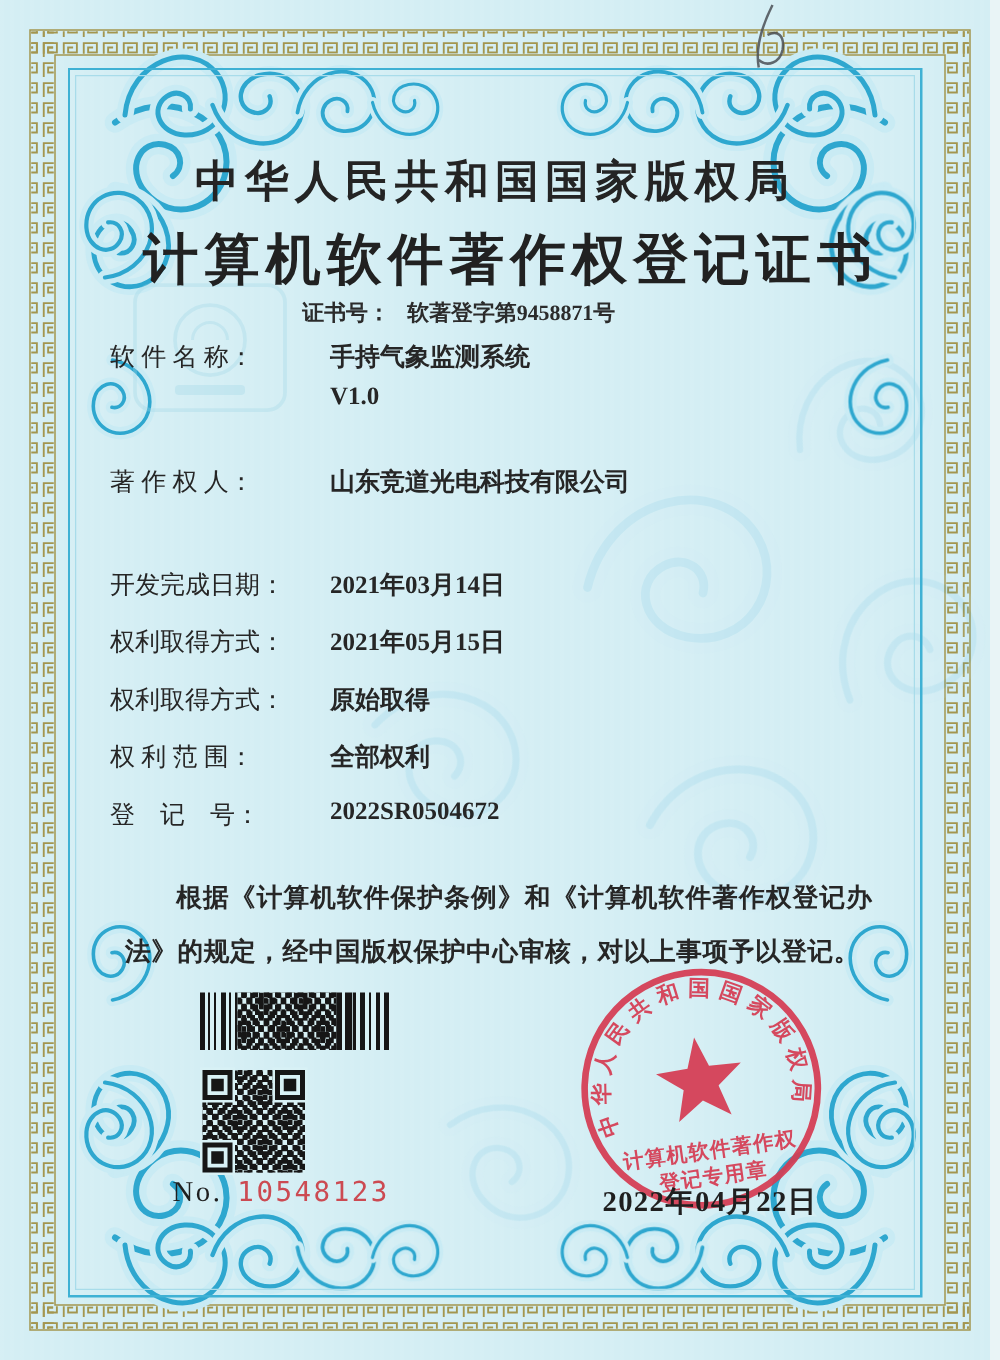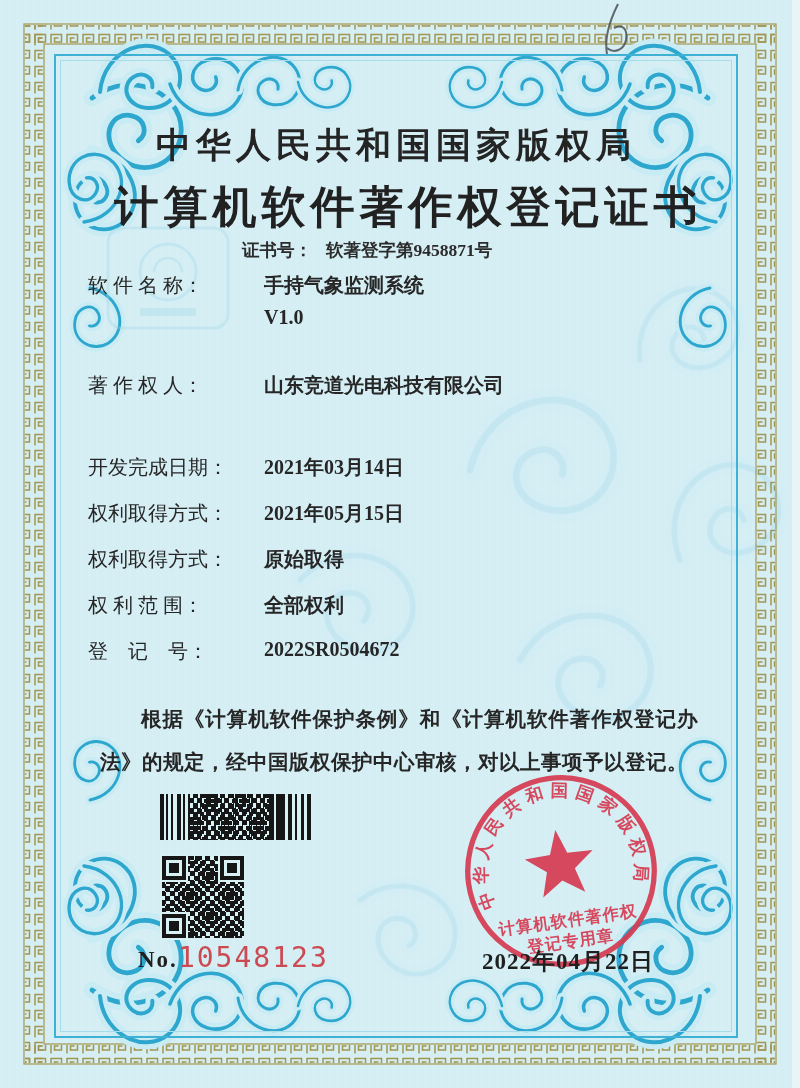--- a/index.html
+++ b/index.html
@@ -62,22 +62,22 @@
   .qr{position:absolute;left:162px;top:856px;width:82px;height:82px;
     background:
       repeating-conic-gradient(#161616 0% 25%, rgba(0,0,0,0) 0% 50%) 0 0/8px 8px,
       repeating-conic-gradient(#161616 0% 25%, rgba(0,0,0,0) 0% 50%) 3px 5px/10px 10px,
       #d8f1f5;}
   .finder{position:absolute;width:16px;height:16px;border:4px solid #161616;background:#d8f1f5;box-shadow:0 0 0 2px #d8f1f5;}
   .finder::after{content:"";position:absolute;left:3px;top:3px;width:10px;height:10px;background:#161616;}
   .finder.tl{left:0;top:0;} .finder.tr{right:0;top:0;} .finder.bl{left:0;bottom:0;}
 
   .serial{position:absolute;left:138px;top:941px;font-size:23px;color:#1f1f1f;}
-  .serial .no-label{font-weight:bold;letter-spacing:2px;}
-  .serial .no-value{font-family:"DejaVu Sans Mono",monospace;font-size:28px;color:#cc4a52;letter-spacing:2px;}
+  .serial .no-label{font-weight:normal;letter-spacing:2px;margin-right:12px;}
+  .serial .no-value{font-family:"DejaVu Sans Mono",monospace;font-size:22px;color:#cc4a52;letter-spacing:2px;}
 
   .issue-date{position:absolute;left:482px;top:946px;font-size:23px;font-weight:bold;color:#1f1f1f;letter-spacing:1px;}
 
   .seal{position:absolute;left:455px;top:765px;width:212px;height:212px;transform:rotate(-8deg);opacity:.93;}
 </style>
 </head>
 <body>
 
 <div class="page">
 

